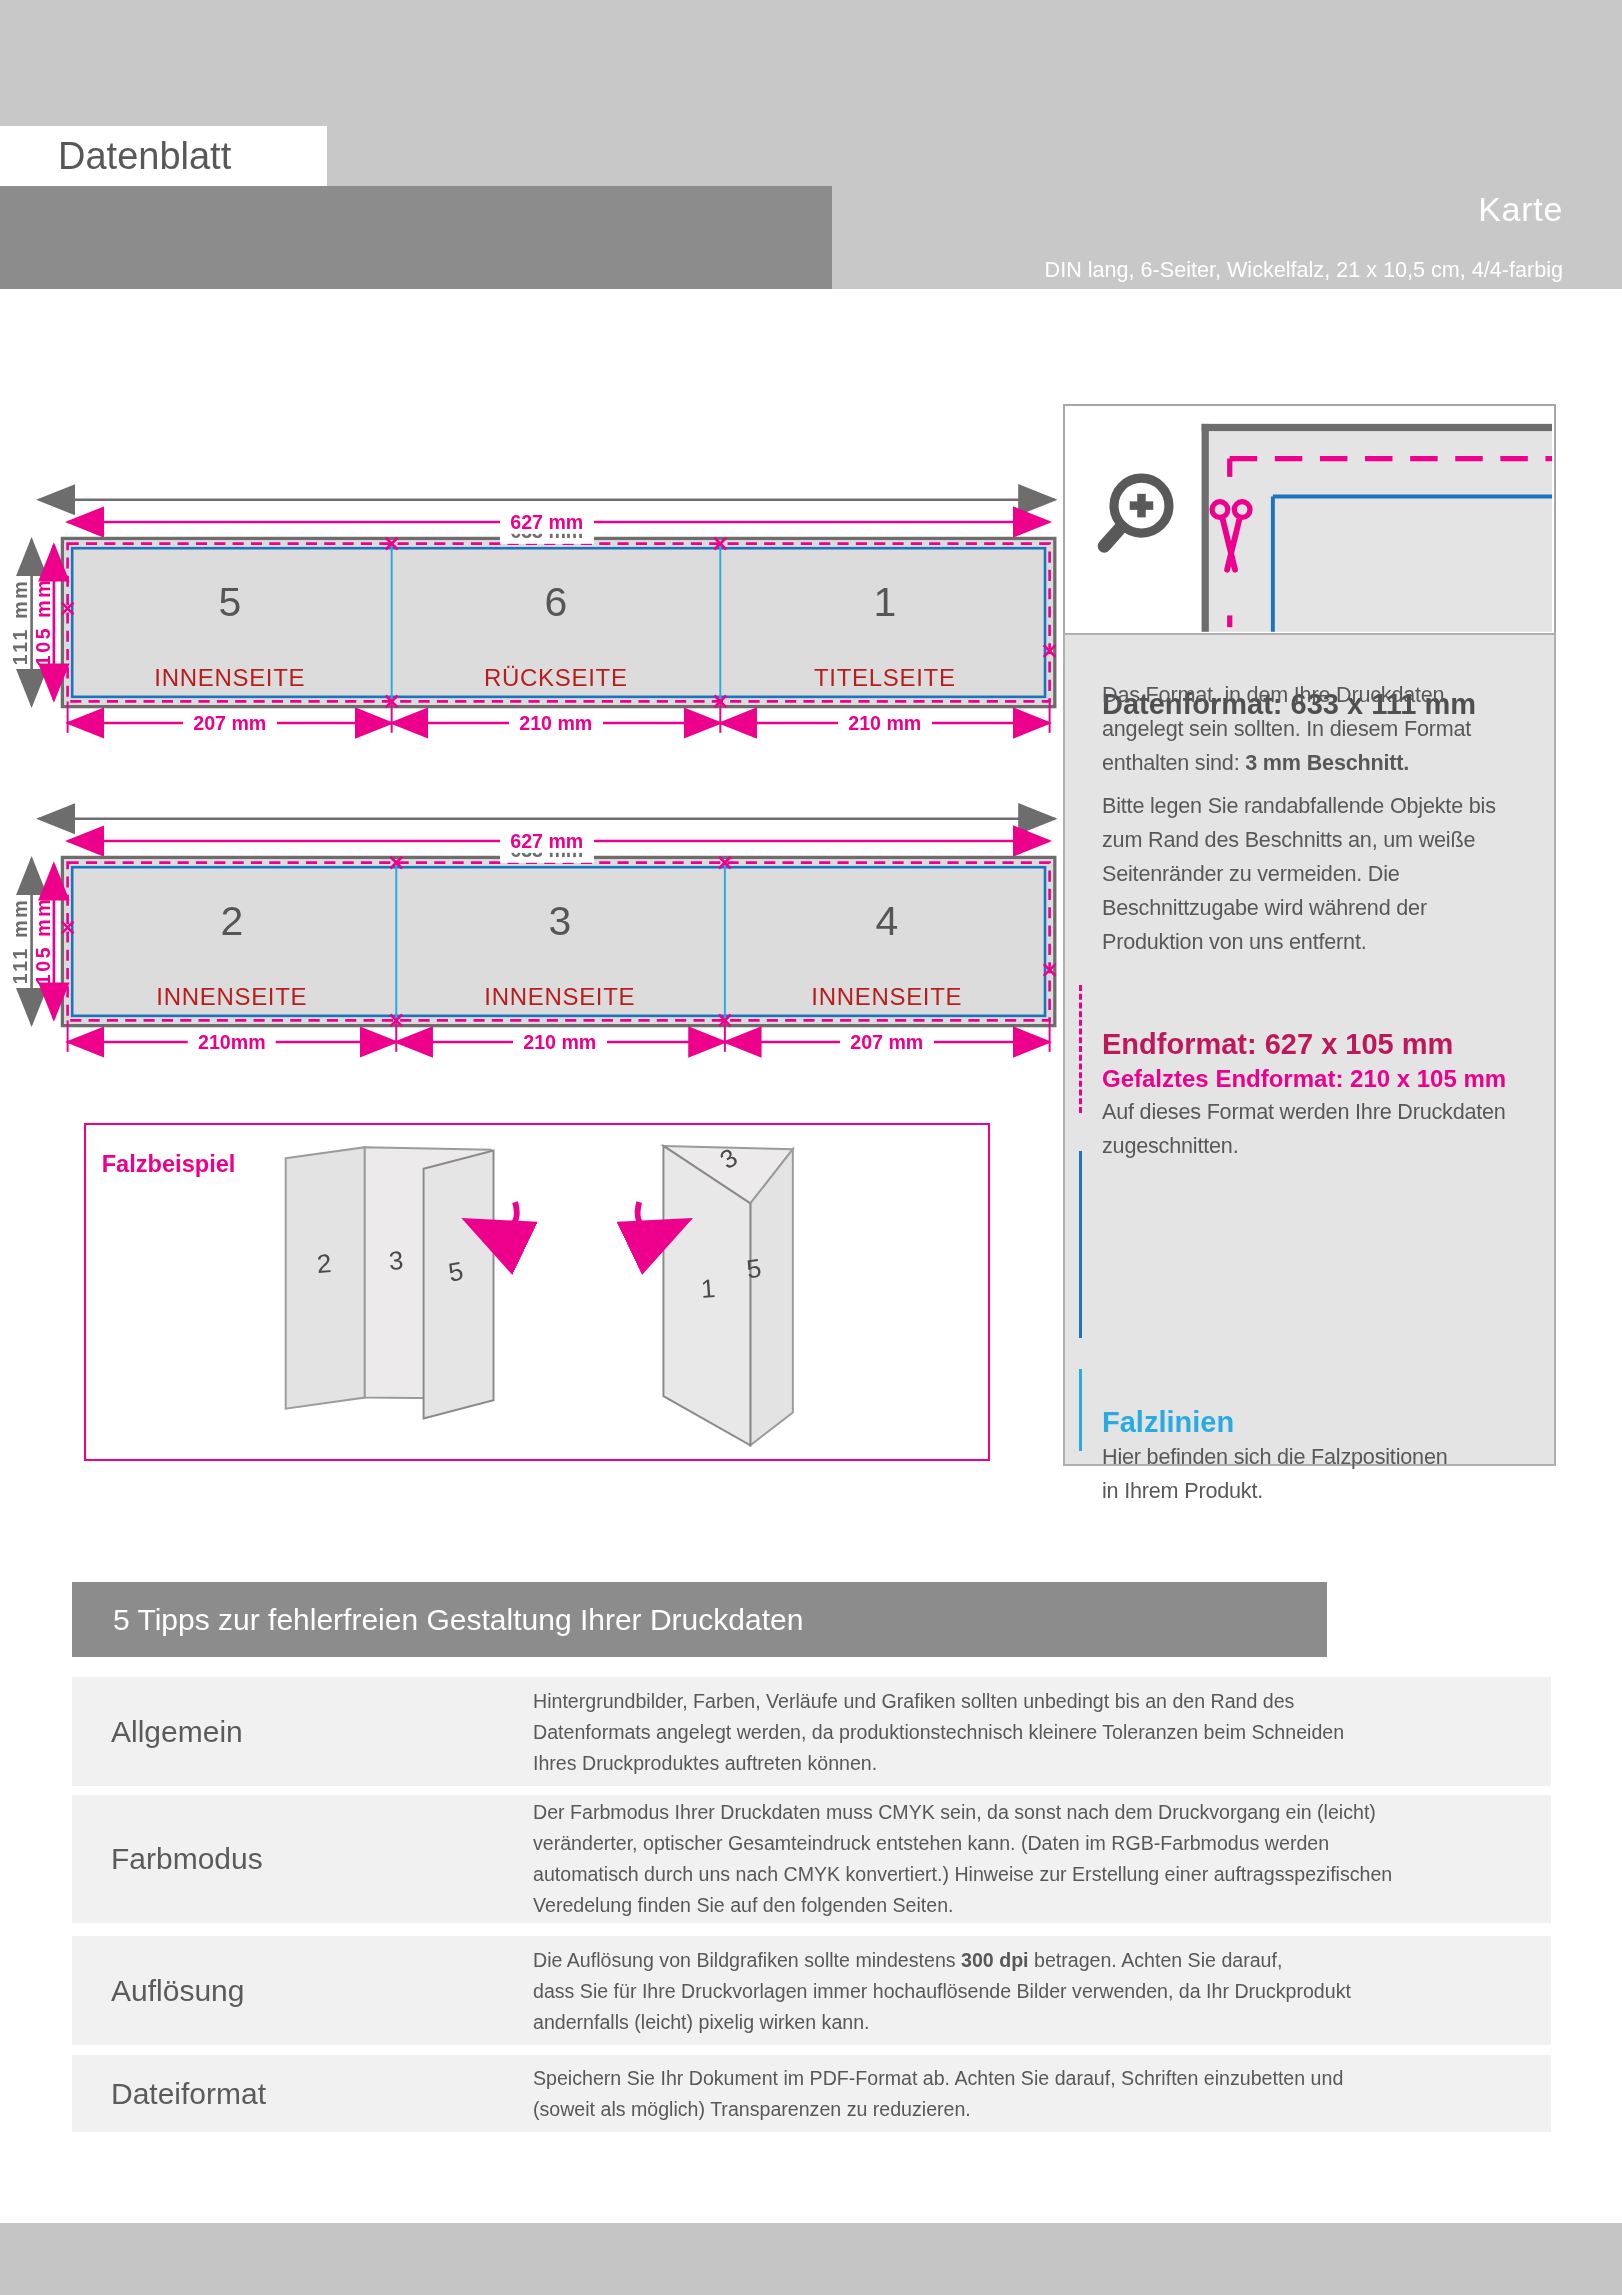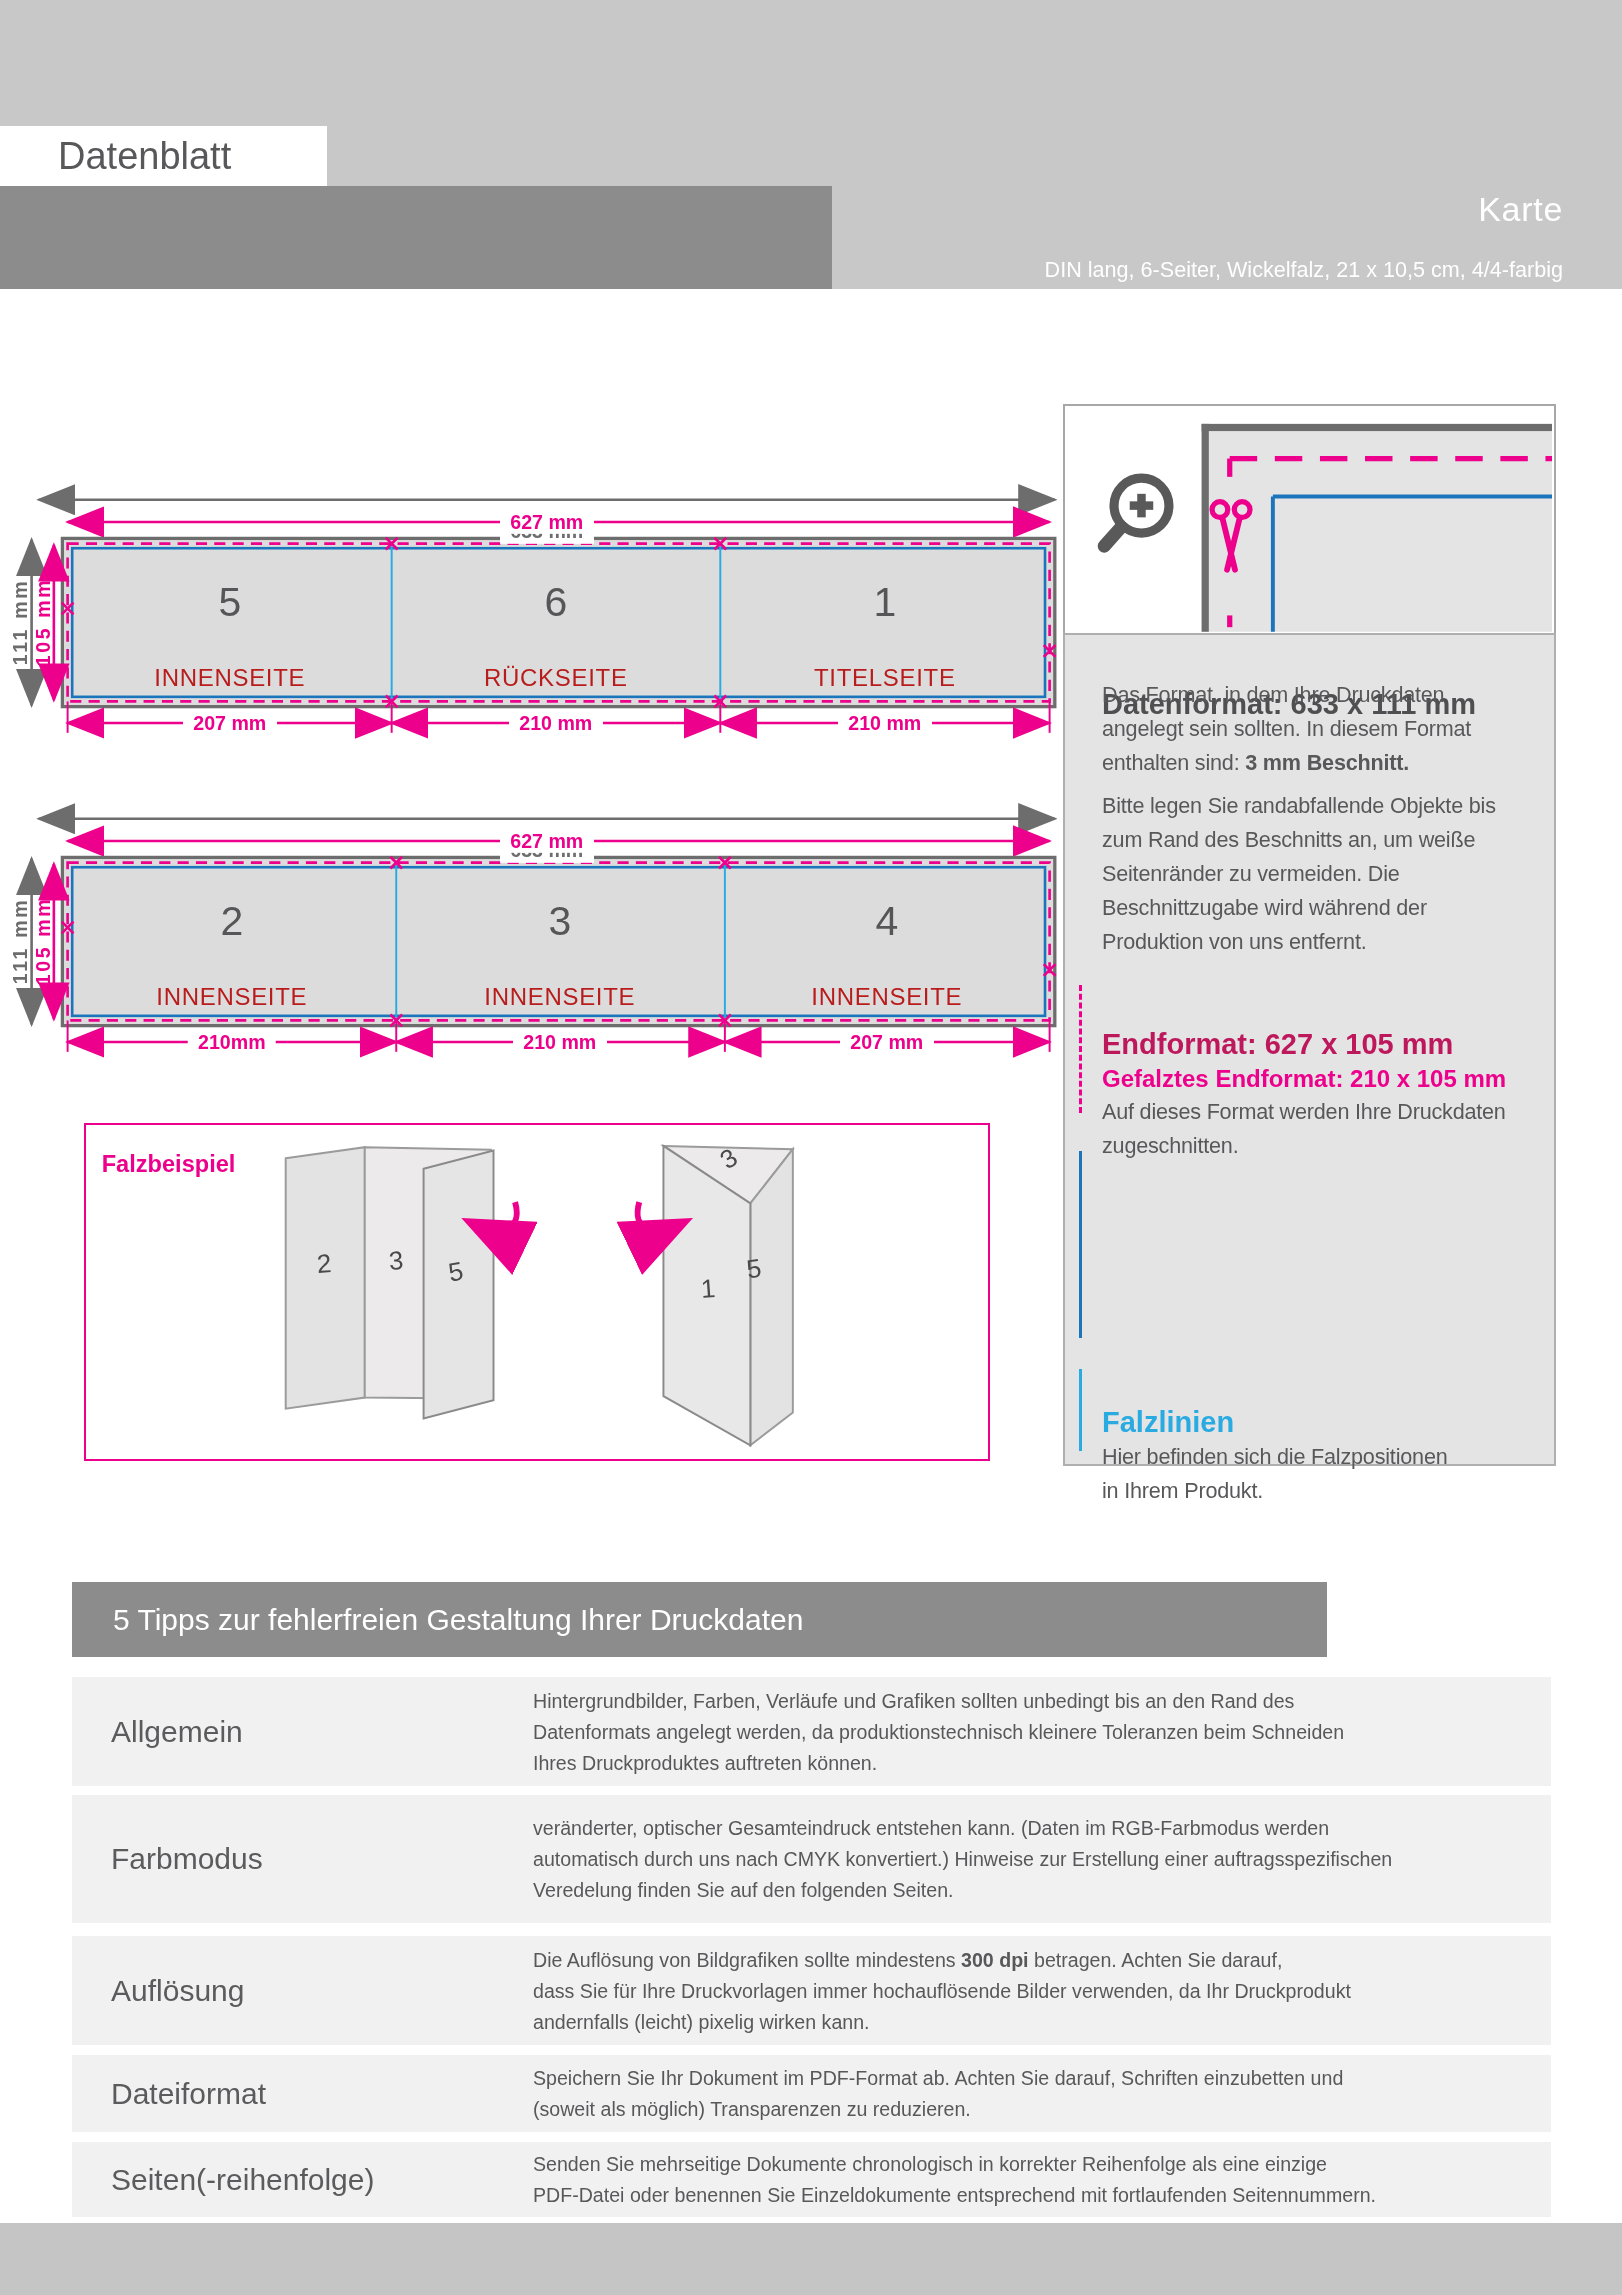--- a/index.html
+++ b/index.html
@@ -298,20 +298,21 @@
     <div class="tip-desc">
       <div class="tip-line">Hintergrundbilder, Farben, Verläufe und Grafiken sollten unbedingt bis an den Rand des</div>
       <div class="tip-line">Datenformats angelegt werden, da produktionstechnisch kleinere Toleranzen beim Schneiden</div>
       <div class="tip-line">Ihres Druckproduktes auftreten können.</div>
     </div>
   </div>
 
   <div class="abs tip-row r2">
     <div class="tip-label">Farbmodus</div>
     <div class="tip-desc">
+      <div class="tip-line">Der Farbmodus Ihrer Druckdaten muss CMYK sein, da sonst nach dem Druckvorgang ein (leicht)</div>
       <div class="tip-line">veränderter, optischer Gesamteindruck entstehen kann. (Daten im RGB-Farbmodus werden</div>
       <div class="tip-line">automatisch durch uns nach CMYK konvertiert.) Hinweise zur Erstellung einer auftragsspezifischen</div>
       <div class="tip-line">Veredelung finden Sie auf den folgenden Seiten.</div>
     </div>
   </div>
 
   <div class="abs tip-row r3">
     <div class="tip-label">Auflösung</div>
     <div class="tip-desc">
       <div class="tip-line"><span>Die Auflösung von Bildgrafiken sollte mindestens </span><b>300 dpi</b><span> betragen. Achten Sie darauf,</span></div>
@@ -321,24 +322,17 @@
   </div>
 
   <div class="abs tip-row r4">
     <div class="tip-label">Dateiformat</div>
     <div class="tip-desc">
       <div class="tip-line">Speichern Sie Ihr Dokument im PDF-Format ab. Achten Sie darauf, Schriften einzubetten und</div>
       <div class="tip-line">(soweit als möglich) Transparenzen zu reduzieren.</div>
     </div>
   </div>
 
-  <div class="abs tip-row r5">
-    <div class="tip-label">Seiten(-reihenfolge)</div>
-    <div class="tip-desc">
-      <div class="tip-line">Senden Sie mehrseitige Dokumente chronologisch in korrekter Reihenfolge als eine einzige</div>
-      <div class="tip-line">PDF-Datei oder benennen Sie Einzeldokumente entsprechend mit fortlaufenden Seitennummern.</div>
-    </div>
-  </div>
 
   <div class="abs footer"></div>
 
 </div>
 
 
 </body></html>

